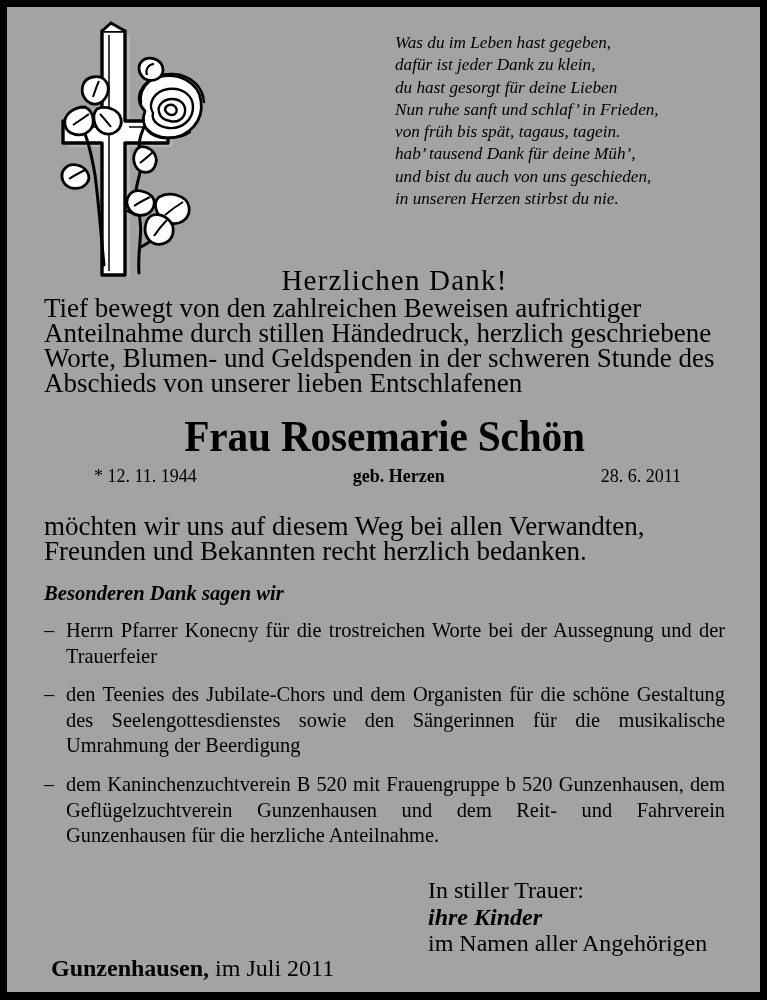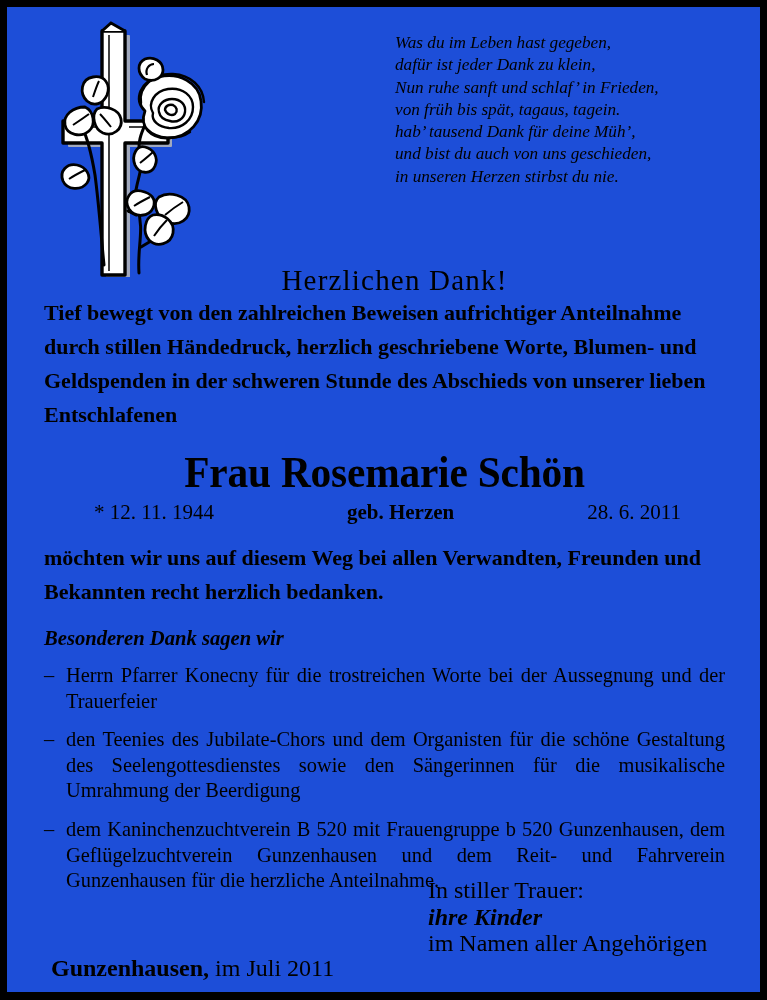--- a/index.html
+++ b/index.html
@@ -22,21 +22,21 @@
     width: 767px;
     height: 1000px;
     background: #000000;
     padding: 7px 7px 8px 7px;
   }
   #sheet {
     position: relative;
     box-sizing: border-box;
     width: 100%;
     height: 100%;
-    background: #1d4ed8;
+    background: #a3a3a3;
     overflow: hidden;
   }
 
   
   #top-block {
     position: relative;
     height: 238px;
   }
   #emblem {
     position: absolute;
@@ -72,26 +72,25 @@
   }
 
   
   #body-area {
     position: absolute;
     left: 37px;
     top: 289px;
     width: 681px;
   }
   .para {
-    font-size: 22px;
-    line-height: 34px;
+    font-size: 27px;
+    line-height: 25px;
     text-align: justify;
     text-justify: inter-word;
     margin: 0;
-    font-weight: bold;
   }
   .para.last-left { text-align: left; }
 
   
   #name-block {
     margin-top: 16px;
     text-align: center;
   }
   #deceased-name {
     font-size: 44px;
@@ -99,31 +98,31 @@
     line-height: 49px;
     letter-spacing: -0.2px;
     transform: scaleX(0.94);
     transform-origin: center;
     white-space: nowrap;
   }
   #dates-row {
     display: flex;
     justify-content: space-between;
     align-items: baseline;
-    font-size: 21px;
+    font-size: 18px;
     line-height: 26px;
     margin-top: 2px;
     padding: 0 44px 0 50px;
   }
   #dates-row .born-date,
   #dates-row .death-date { font-weight: normal; }
   #dates-row .maiden-name { font-weight: bold; }
 
   #after-name {
-    margin-top: 16px;
+    margin-top: 25px;
   }
 
   #special-thanks-heading {
     font-weight: bold;
     font-style: italic;
     font-size: 20.6px;
     line-height: 26px;
     margin-top: 16px;
   }
 
@@ -261,20 +260,21 @@
             <path d="M93,191 C99,187 105,184 109,182"></path>
             <path d="M124,200 C130,195 137,190 142,187"></path>
             <path d="M113,221 C117,215 122,209 126,205"></path>
           </g>
         </svg>
       </div>
 
       <div id="poem">
         <span class="pl">Was du im Leben hast gegeben,</span>
         <span class="pl">dafür ist jeder Dank zu klein,</span>
+        <span class="pl">du hast gesorgt für deine Lieben</span>
         <span class="pl">Nun ruhe sanft und schlaf’ in Frieden,</span>
         <span class="pl">von früh bis spät, tagaus, tagein.</span>
         <span class="pl">hab’ tausend Dank für deine Müh’,</span>
         <span class="pl">und bist du auch von uns geschieden,</span>
         <span class="pl">in unseren Herzen stirbst du nie.</span>
       </div>
     </div>
 
     <div id="thanks-heading">Herzlichen Dank!</div>
 

